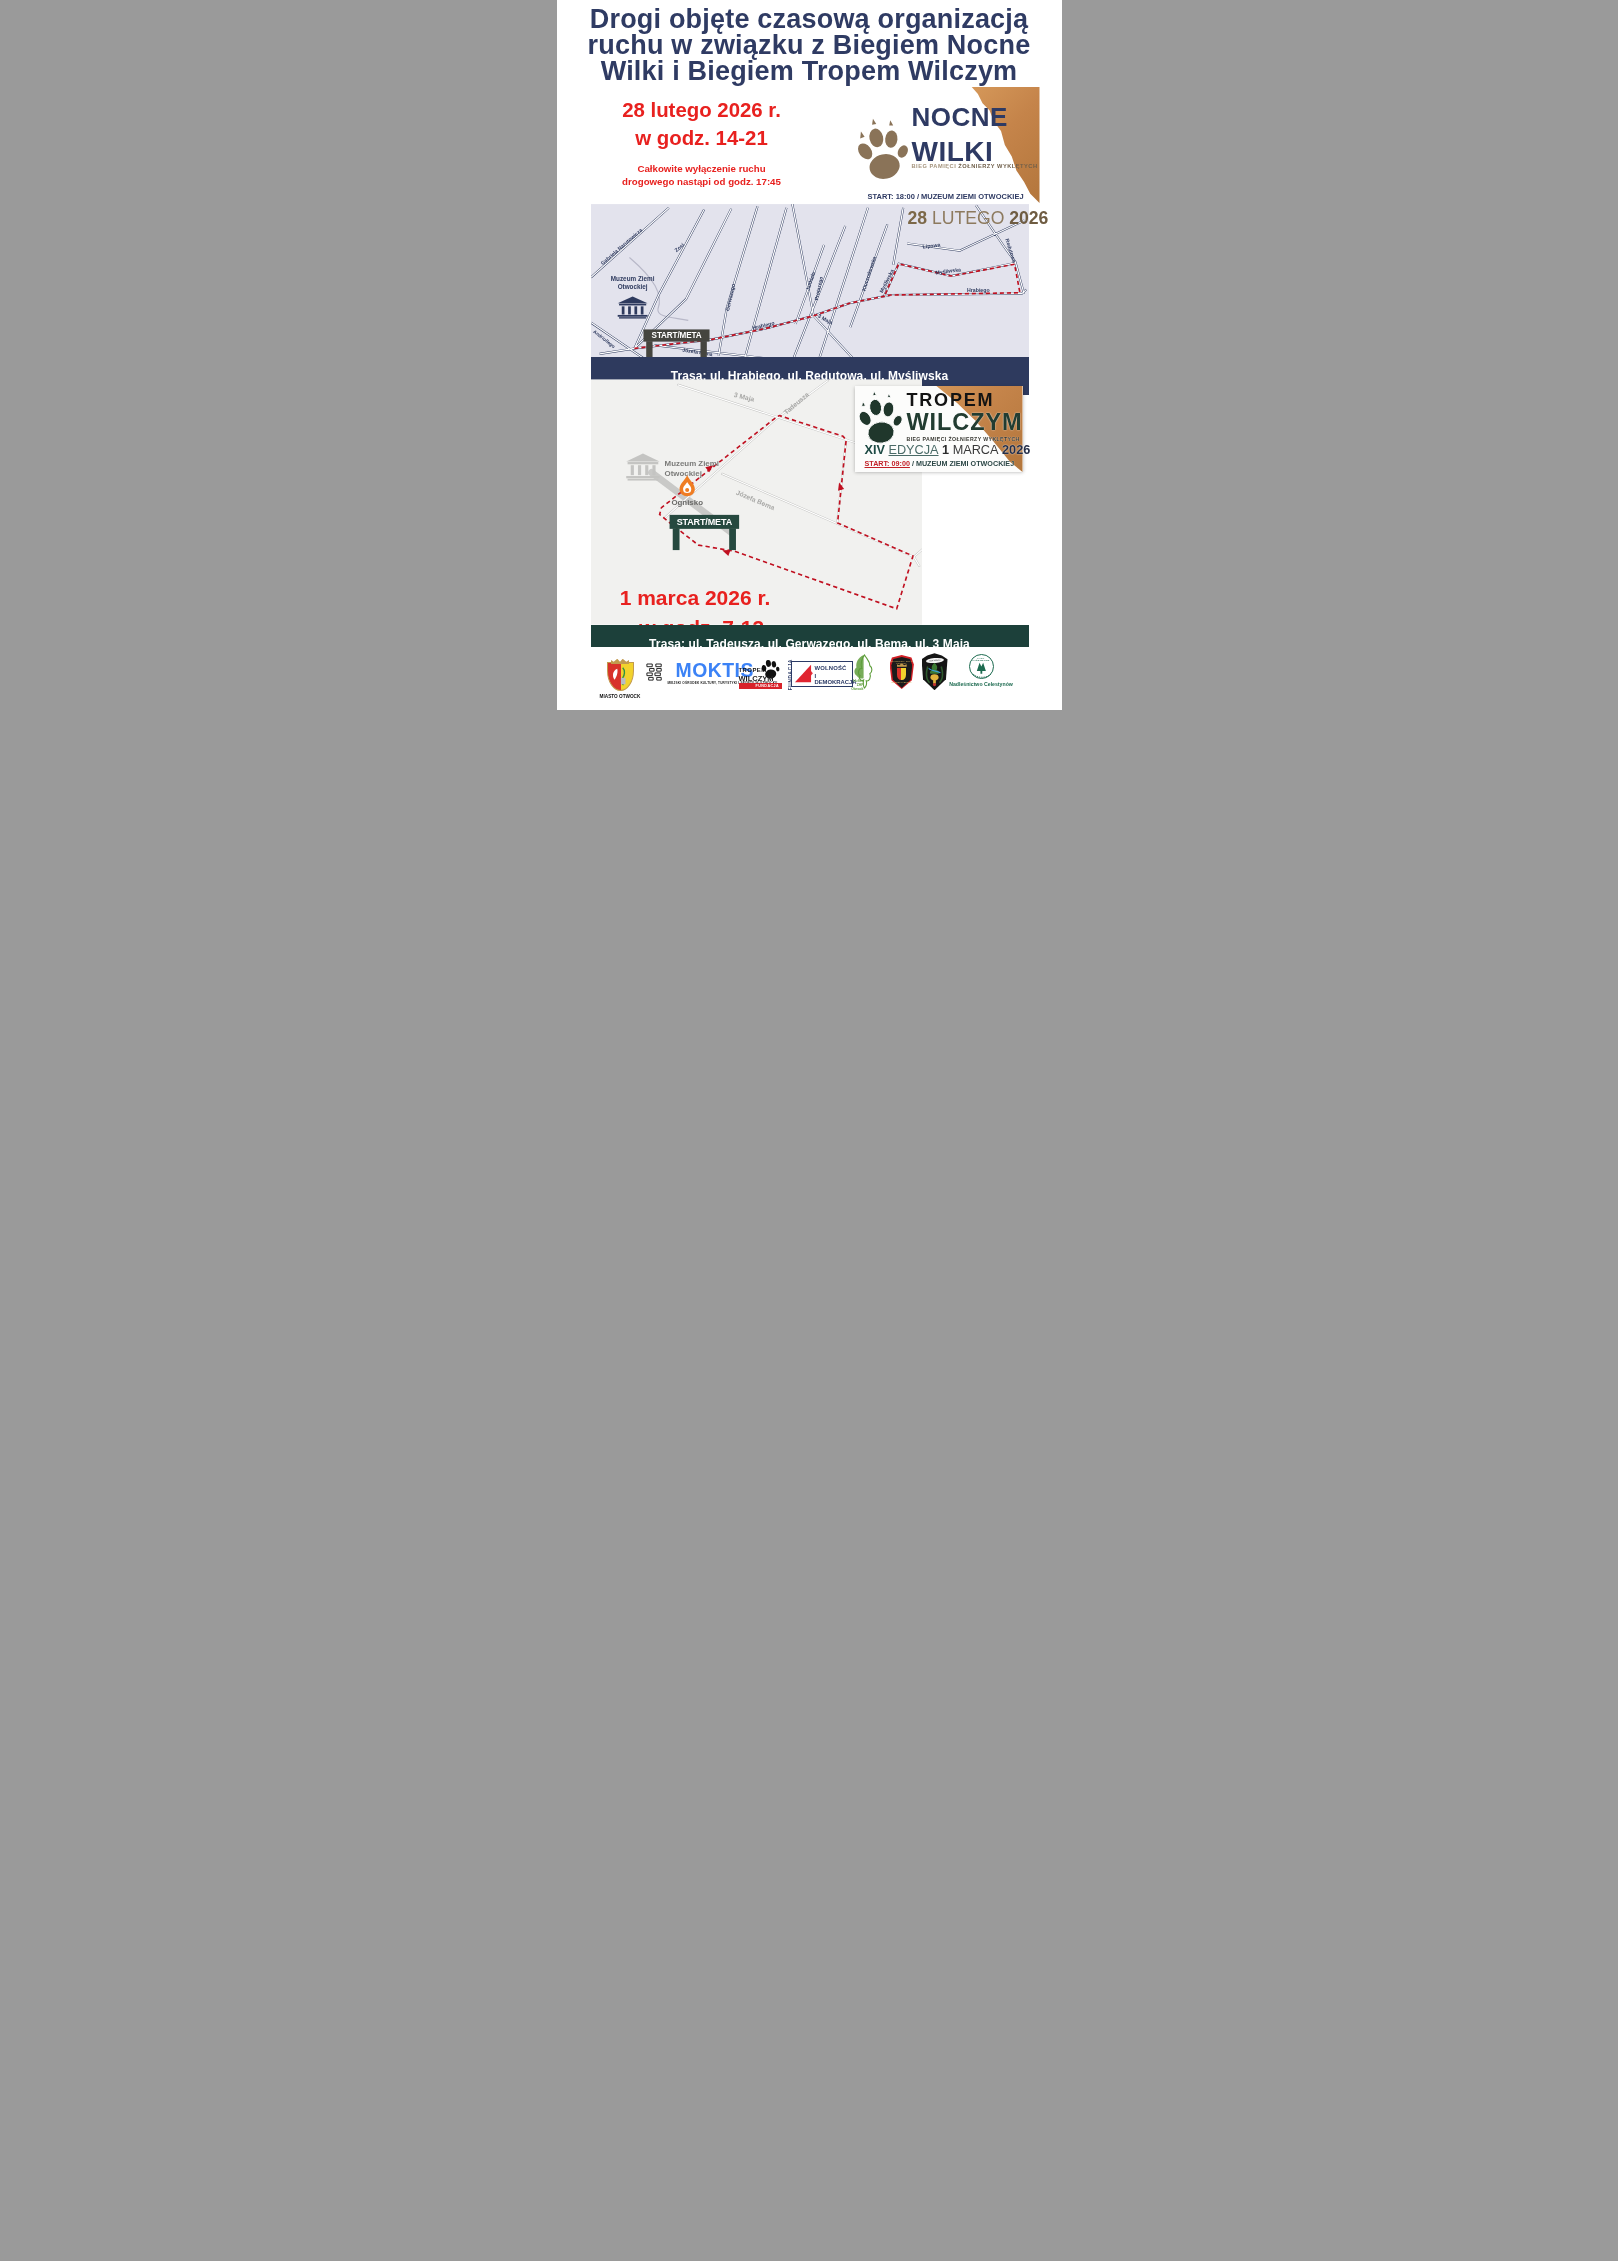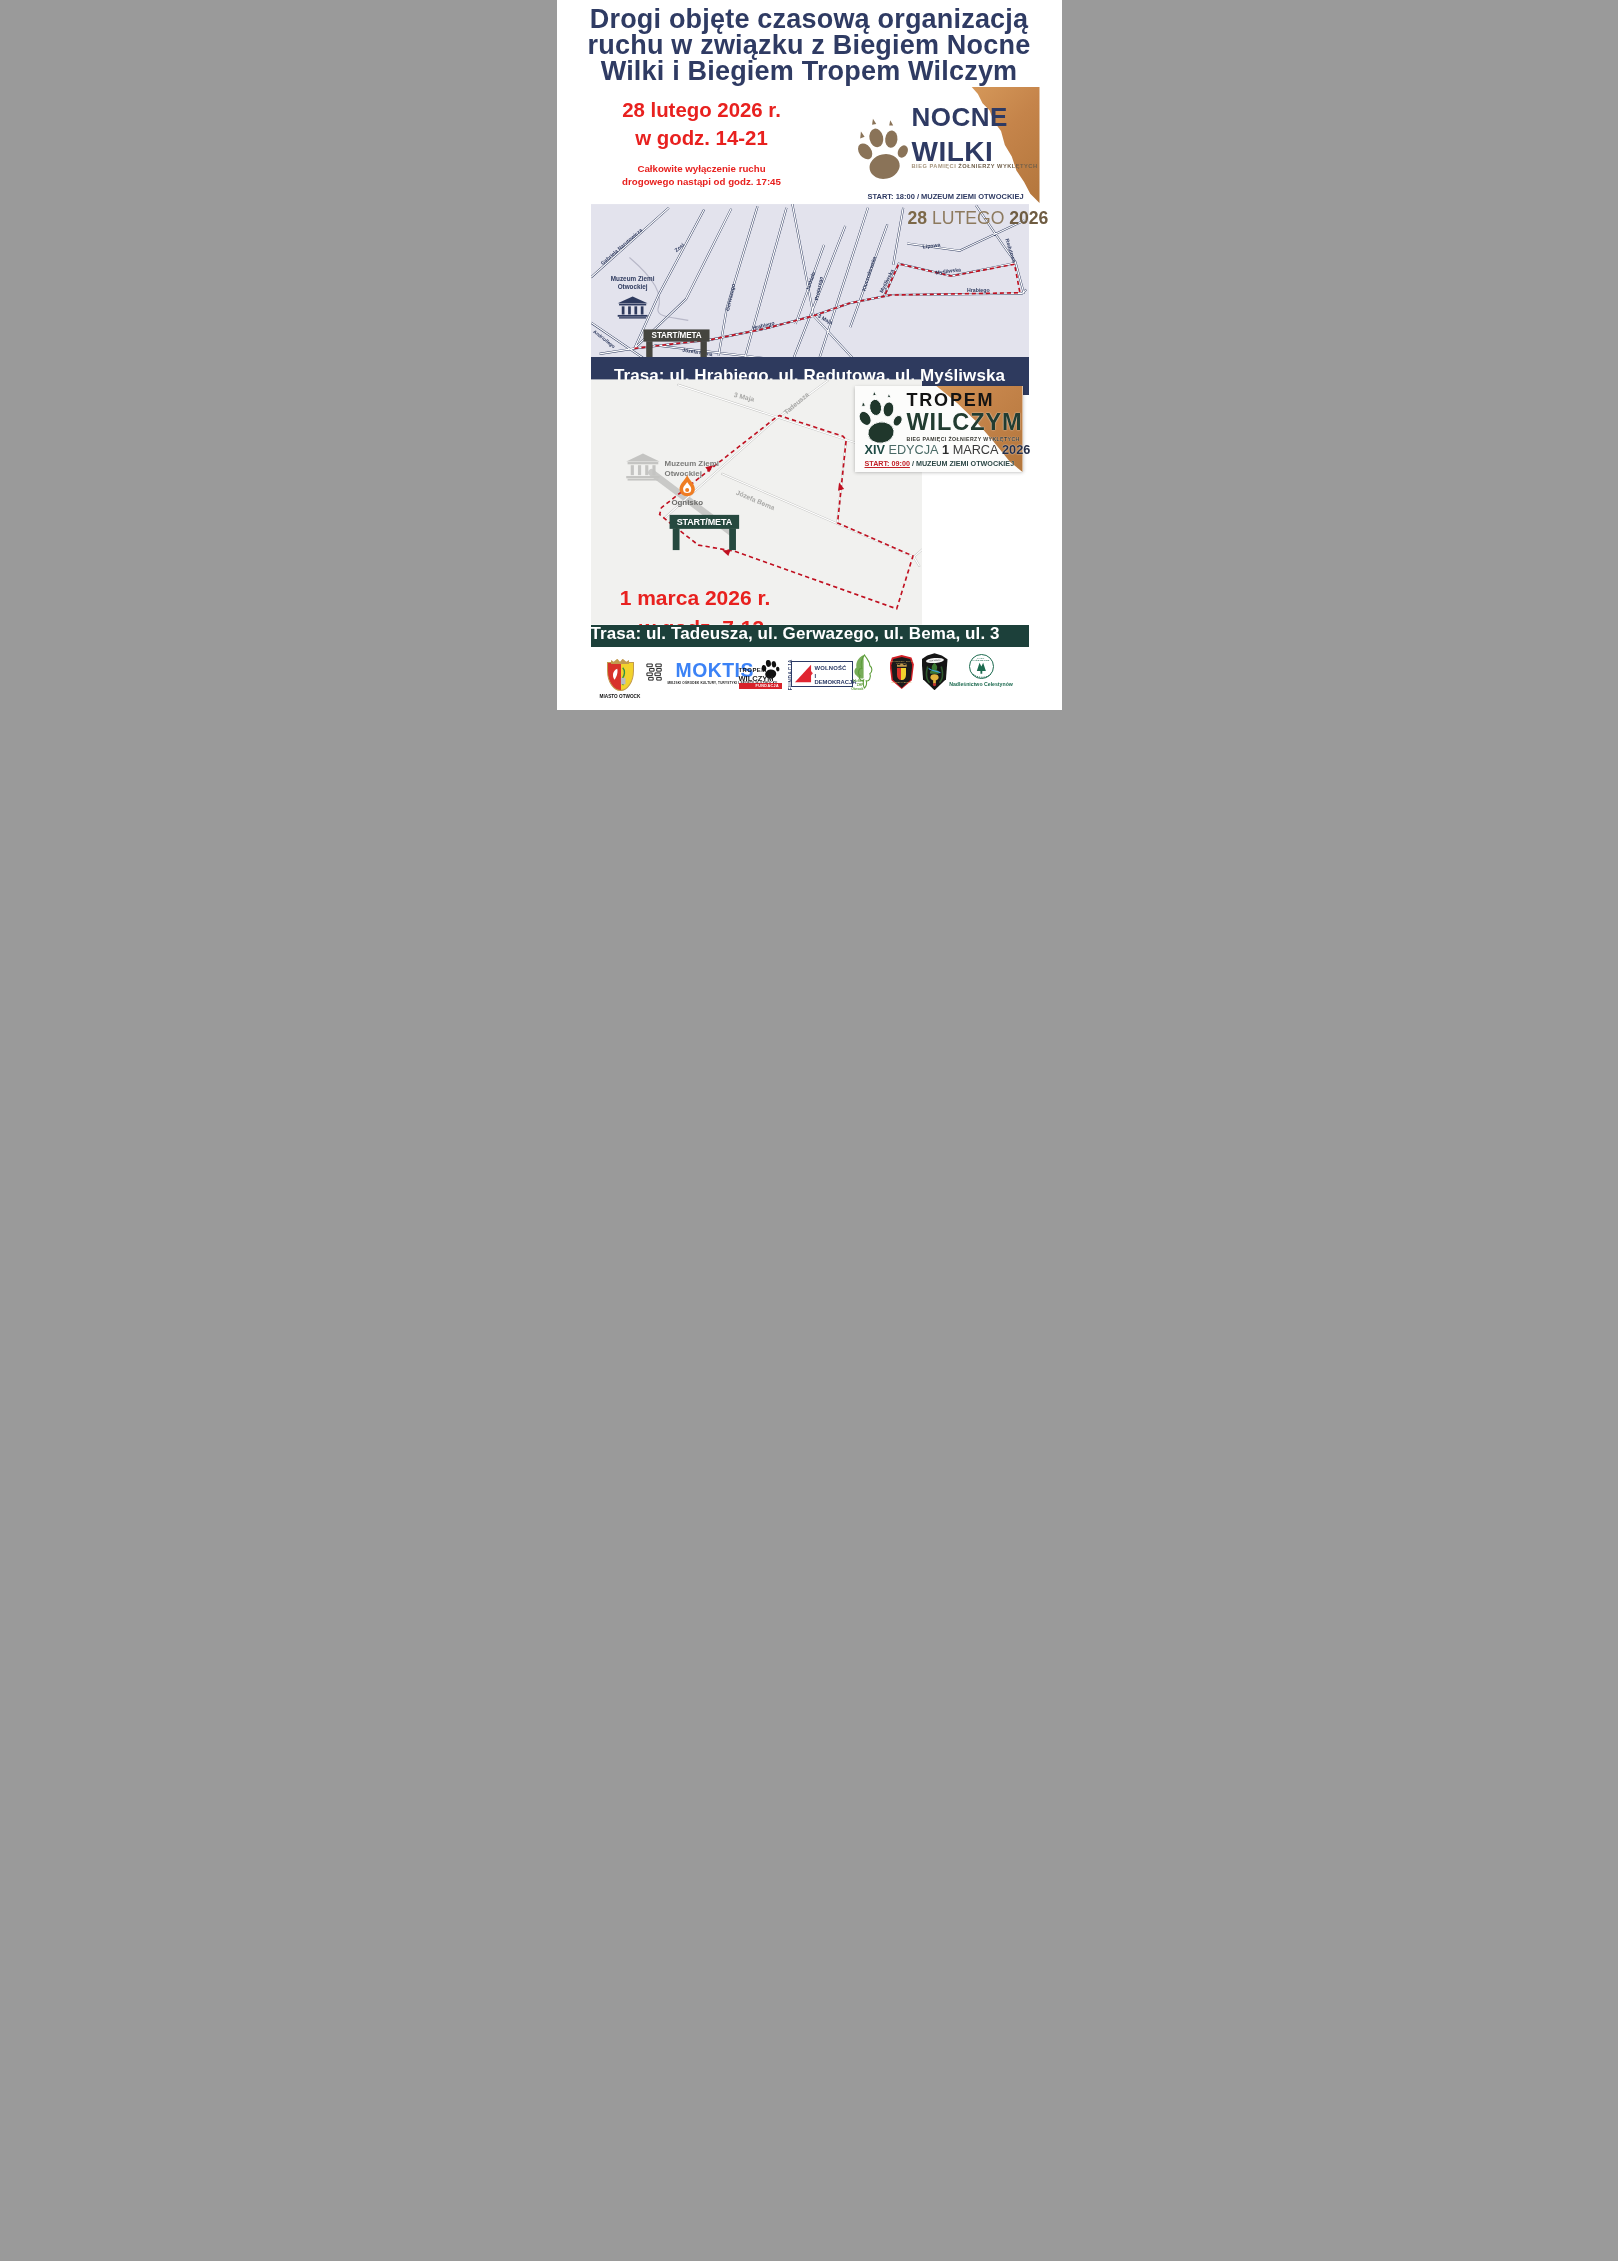--- a/index.html
+++ b/index.html
@@ -3,21 +3,21 @@
 <meta charset="utf-8">
 <style>
   html,body{margin:0;padding:0;background:#9a9a9a;font-family:"Liberation Sans",sans-serif;}
   .poster{position:relative;width:505px;height:710px;margin:0 auto;background:#fff;overflow:hidden;}
   .abs{position:absolute;}
   .title{top:6.3px;left:0;width:100%;text-align:center;color:#2f3b63;font-weight:800;
          font-size:27px;line-height:26px;letter-spacing:0.2px;}
   .redbig{color:#e8211f;font-weight:800;font-size:20.4px;line-height:28px;text-align:center;}
   .rednote{color:#e8211f;font-weight:800;font-size:9.7px;line-height:12.7px;text-align:center;}
   .banner{left:34px;width:438px;height:38px;display:flex;align-items:center;justify-content:center;
-          color:#fff;font-weight:800;font-size:17px;letter-spacing:0.1px;}
+          color:#fff;font-weight:800;font-size:12px;letter-spacing:0.1px;}
   .card{background:linear-gradient(135deg,#d79a5b 0%,#c5844a 45%,#b3763c 100%);}
   svg text{font-family:"Liberation Sans",sans-serif;}
   .lbl1{fill:#2e3a5e;font-weight:700;}
   .lbl2{fill:#a8a8a6;font-weight:700;}
   .gatetxt{fill:#fff;font-weight:800;letter-spacing:-.3px;}
   .cap{font-weight:800;color:#111;text-align:center;}
 </style>
 </head>
 <body>
 
@@ -175,21 +175,21 @@
         <path d="M9,17 l3,-9 3.5,8 z"></path>
           <path d="M29,2 l3,-8 3,8 z"></path>
           <path d="M52,8 l3,-7 2.5,8 z"></path>
       </g>
     </svg>
     <div class="abs" style="left:52px;top:3.6px;font-size:18px;font-weight:800;color:#131313;letter-spacing:1.8px;">TROPEM</div>
     <div class="abs" style="left:52px;top:22.6px;font-size:23.5px;font-weight:800;color:#223c31;letter-spacing:0.9px;text-shadow:0 0 1.4px #fff;">WILCZYM</div>
     <div class="abs" style="left:52px;top:50px;font-size:5.2px;font-weight:800;color:#35352f;letter-spacing:0.4px;text-shadow:0 0 0.9px #fff;white-space:nowrap;">BIEG PAMIĘCI ŻOŁNIERZY WYKLĘTYCH</div>
     <div class="abs" style="left:10px;top:57px;font-size:12.7px;white-space:nowrap;text-shadow:0 0 1.4px #fff;">
       <span style="color:#1d4a44;font-weight:800;">XIV</span>
-      <span style="color:#4a6a66;font-weight:300;">EDYCJA</span>
+      <span style="color:#4a6a66;font-weight:300;text-decoration:underline;">EDYCJA</span>
       <span style="color:#2b2b2b;font-weight:800;">1</span>
       <span style="color:#3a3a3a;font-weight:300;">MARCA</span>
       <span style="color:#242e48;font-weight:800;">2026</span>
     </div>
     <div class="abs" style="left:10px;top:73px;font-size:7.2px;font-weight:800;white-space:nowrap;text-shadow:0 0 0.9px #fff;">
       <span style="color:#c22128;text-decoration:underline;">START: 09:00</span>
       <span style="color:#2c4746;">/ MUZEUM ZIEMI OTWOCKIEJ</span>
     </div>
   </div>
 

